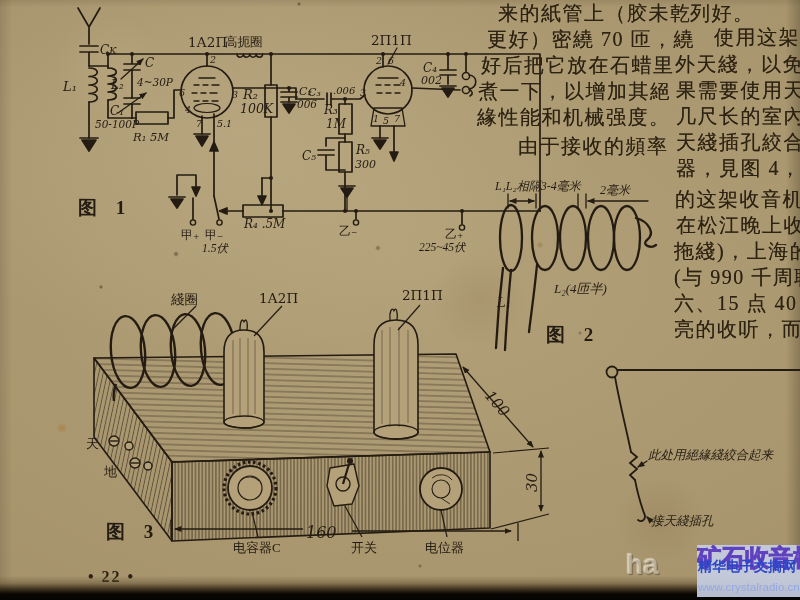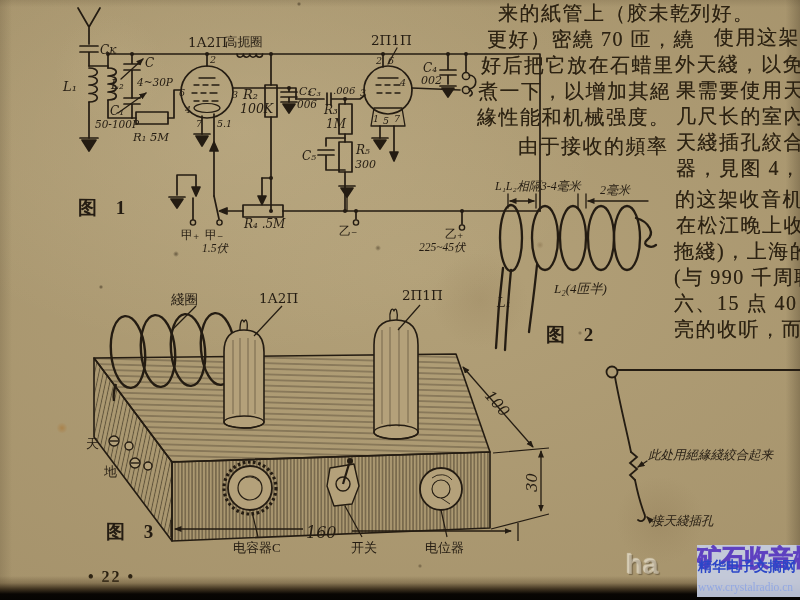--- a/index.html
+++ b/index.html
@@ -66,21 +66,21 @@
     color:rgba(122,92,216,.85);-webkit-text-stroke:1px rgba(90,60,190,.9);
     letter-spacing:0px;
   }
   #wm-small{
     position:absolute;left:1px;top:13px;white-space:nowrap;
     font-family:"Liberation Serif",serif;font-size:14px;font-weight:bold;
     color:#2b46c8;letter-spacing:0px;
   }
   #wm-url{
     position:absolute;left:1px;top:36px;white-space:nowrap;
-    font-family:Liberation Serif, serif;font-size:11.5px;
+    font-family:Liberation Sans, sans-serif;font-size:11.5px;
     color:#93a8e2;
   }
 </style>
 </head>
 <body>
 
 <div id="texture" class="layer"></div>
 
 <svg width="800" height="600" viewBox="0 0 800 600">
   <defs>

